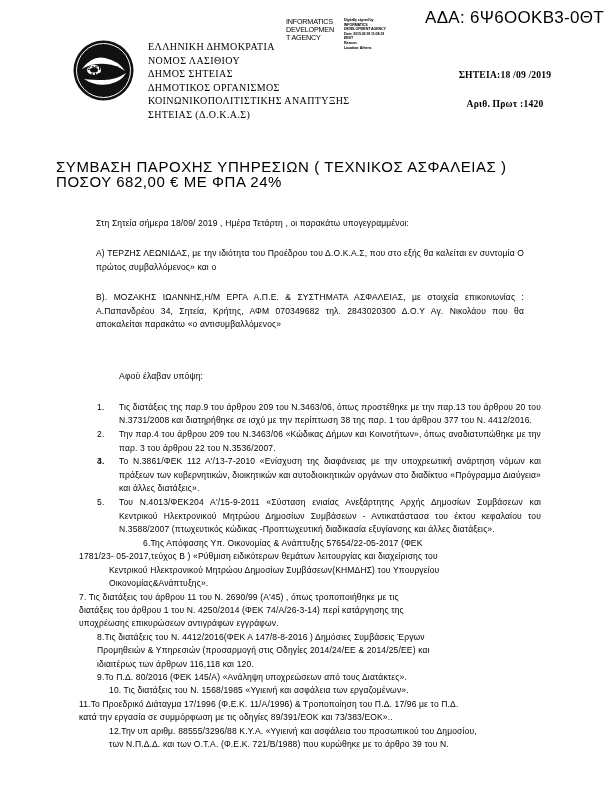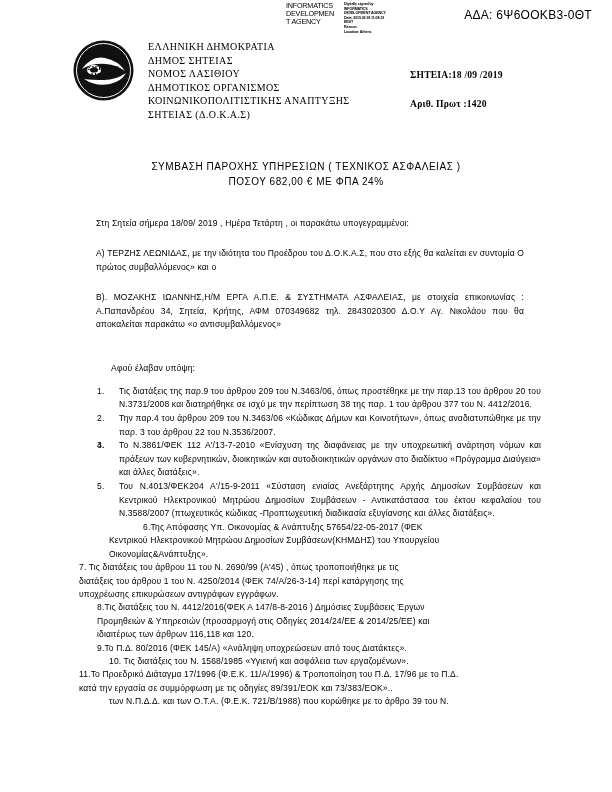--- a/index.html
+++ b/index.html
@@ -17,33 +17,33 @@
     overflow: hidden;
     font-family: "Liberation Serif", "DejaVu Serif", serif;
     color: #000000;
     box-sizing: border-box;
   }
 
   
   .ada-line {
     position: absolute;
     top: 8px;
-    left: 0;
+    left: 12px;
     width: 592px;
     text-align: right;
     font-family: "Liberation Sans", "DejaVu Sans", sans-serif;
-    font-size: 12px;
+    font-size: 17px;
     letter-spacing: 0.3px;
     white-space: nowrap;
   }
 
   
   .ida-stamp {
     position: absolute;
-    top: 2px;
+    top: 18px;
     left: 286px;
     width: 120px;
     height: 38px;
     display: flex;
     align-items: flex-start;
     gap: 2px;
   }
   .ida-stamp .ida-name {
     font-family: "Liberation Sans", "DejaVu Sans", sans-serif;
     font-size: 7.2px;
@@ -93,31 +93,31 @@
     position: absolute;
     top: 68px;
     left: 410px;
     width: 190px;
     font-family: "Liberation Serif", "DejaVu Serif", serif;
     font-weight: bold;
     font-size: 9.6px;
     line-height: 13px;
     letter-spacing: 0.2px;
   }
-  .meta-block .meta-row { margin-bottom: 16px; white-space: nowrap; }
+  .meta-block .meta-row { margin-bottom: 16px; white-space: nowrap; text-align: center; }
 
   
   .doc-title {
     position: absolute;
     top: 160px;
     left: 56px;
     width: 500px;
-    text-align: center;
-    font-family: "Liberation Sans", "DejaVu Sans", sans-serif;
-    font-size: 10px;
+    text-align: left;
+    font-family: "Liberation Sans", "DejaVu Sans", sans-serif;
+    font-size: 15px;
     line-height: 14.5px;
     letter-spacing: 0.55px;
   }
   .doc-title div { white-space: nowrap; }
 
   
   .body-wrap {
     position: absolute;
     top: 200px;
     left: 79px;
@@ -129,21 +129,21 @@
   }
   .para {
     margin: 17px;
     text-align: justify;
   }
   .para.plain { text-align: left; }
   .spacer-sm { height: 9px; }
   .spacer-md { height: 14px; }
 
   .afou {
-    margin: 0;
+    margin: 8px;
     padding-left: 32px;
     font-size: 8.6px;
   }
 
   
   .olist {
     margin: 0;
     padding: 0;
     list-style: none;
   }
@@ -200,22 +200,22 @@
       <path d="M12 40 Q24 48 38 45 Q50 42 54 34 Q44 41 32 41 Q20 41 12 40 Z" fill="#ffffff"></path>
       <ellipse cx="22" cy="31" rx="7" ry="5" fill="#ffffff"></ellipse>
       <ellipse cx="22" cy="31" rx="4" ry="2.6" fill="#111111"></ellipse>
       <text x="31" y="31" font-family="Liberation Serif, serif" font-size="7" font-weight="bold" fill="#111111" text-anchor="middle">ΣΗΤΕΙΑΣ</text>
       <text x="31" y="38" font-family="Liberation Serif, serif" font-size="7" font-weight="bold" fill="#111111" text-anchor="middle">ΔΗΜΟΣ</text>
     </svg>
   </div>
 
   <div class="org-block">
     <div>ΕΛΛΗΝΙΚΗ ΔΗΜΟΚΡΑΤΙΑ</div>
+    <div>ΝΟΜΟΣ ΛΑΣΙΘΙΟΥ</div>
     <div>ΔΗΜΟΣ ΣΗΤΕΙΑΣ</div>
-    <div>ΝΟΜΟΣ ΛΑΣΙΘΙΟΥ</div>
     <div>ΔΗΜΟΤΙΚΟΣ ΟΡΓΑΝΙΣΜΟΣ</div>
     <div>ΚΟΙΝΩΝΙΚΟΠΟΛΙΤΙΣΤΙΚΗΣ ΑΝΑΠΤΥΞΗΣ</div>
     <div>ΣΗΤΕΙΑΣ (Δ.Ο.Κ.Α.Σ)</div>
   </div>
 
   <div class="meta-block">
     <div class="meta-row">ΣΗΤΕΙΑ:18 /09 /2019</div>
     <div class="meta-row">Αριθ. Πρωτ :1420</div>
   </div>
 
@@ -252,34 +252,36 @@
         <span class="num">4.</span>
         <span>Το Ν.3861/ΦΕΚ 112 Α'/13-7-2010 «Ενίσχυση της διαφάνειας με την υποχρεωτική ανάρτηση νόμων και πράξεων των κυβερνητικών, διοικητικών και αυτοδιοικητικών οργάνων στο διαδίκτυο «Πρόγραμμα Διαύγεια» και άλλες διατάξεις».</span>
       </li>
       <li>
         <span class="num">5.</span>
         <span>Του Ν.4013/ΦΕΚ204 Α'/15-9-2011 «Σύσταση ενιαίας Ανεξάρτητης Αρχής Δημοσίων Συμβάσεων και Κεντρικού Ηλεκτρονικού Μητρώου Δημοσίων Συμβάσεων - Αντικατάστασα του έκτου κεφαλαίου του Ν.3588/2007 (πτωχευτικός κώδικας -Προπτωχευτική διαδικασία εξυγίανσης και άλλες διατάξεις».</span>
       </li>
     </ol>
 
     <p class="fp ind-3 nojust">6.Της    Απόφασης Υπ. Οικονομίας &amp; Ανάπτυξης 57654/22-05-2017 (ΦΕΚ</p>
+    <p class="fp nojust">1781/23- 05-2017,τεύχος Β ) «Ρύθμιση ειδικότερων θεμάτων λειτουργίας και διαχείρισης του</p>
     <p class="fp ind-2 nojust">Κεντρικού  Ηλεκτρονικού  Μητρώου  Δημοσίων  Συμβάσεων(ΚΗΜΔΗΣ)  του  Υπουργείου</p>
     <p class="fp ind-2 nojust">Οικονομίας&amp;Ανάπτυξης».</p>
 
     <p class="fp nojust">7. Τις διατάξεις του άρθρου 11 του Ν. 2690/99 (Α'45) , όπως τροποποιήθηκε με τις</p>
     <p class="fp nojust">διατάξεις του άρθρου 1 του Ν. 4250/2014 (ΦΕΚ 74/Α/26-3-14) περί κατάργησης της</p>
     <p class="fp nojust">υποχρέωσης επικυρώσεων αντιγράφων εγγράφων.</p>
 
     <p class="fp ind-1 nojust">8.Τις διατάξεις του Ν. 4412/2016(ΦΕΚ Α 147/8-8-2016 ) Δημόσιες Συμβάσεις Έργων</p>
     <p class="fp ind-1 nojust">Προμηθειών &amp; Υπηρεσιών (προσαρμογή  στις Οδηγίες 2014/24/ΕΕ &amp; 2014/25/ΕΕ) και</p>
     <p class="fp ind-1 nojust">ιδιαιτέρως των άρθρων 116,118 και 120.</p>
 
     <p class="fp ind-1 nojust">9.Το Π.Δ. 80/2016 (ΦΕΚ 145/Α) «Ανάληψη υποχρεώσεων από τους Διατάκτες».</p>
 
     <p class="fp ind-2 nojust">10. Τις        διατάξεις του Ν. 1568/1985 «Υγιεινή και ασφάλεια των εργαζομένων».</p>
 
     <p class="fp nojust">11.Το  Προεδρικό Διάταγμα 17/1996 (Φ.Ε.Κ. 11/Α/1996) &amp; Τροποποίηση του Π.Δ. 17/96 με το Π.Δ.</p>
     <p class="fp nojust">κατά την εργασία σε συμμόρφωση με τις οδηγίες 89/391/ΕΟΚ και 73/383/ΕΟΚ»..</p>
 
+    <p class="fp ind-2 nojust">12.Την υπ αριθμ. 88555/3296/88 Κ.Υ.Α. «Υγιεινή και ασφάλεια του προσωπικού του Δημοσίου,</p>
     <p class="fp ind-2 nojust">των Ν.Π.Δ.Δ. και των Ο.Τ.Α. (Φ.Ε.Κ. 721/Β/1988) που κυρώθηκε με το άρθρο 39 του Ν.</p>
 
   </div>
 </div>
 
 </body></html>

